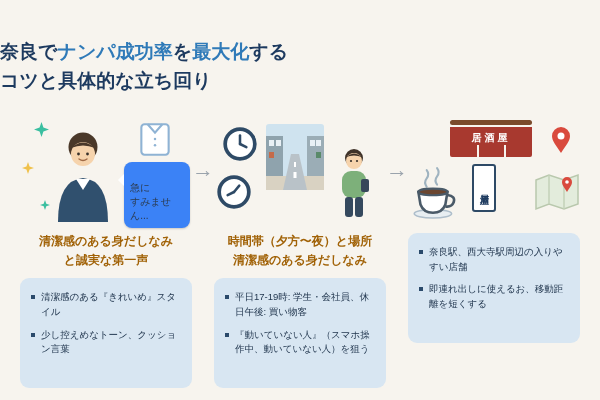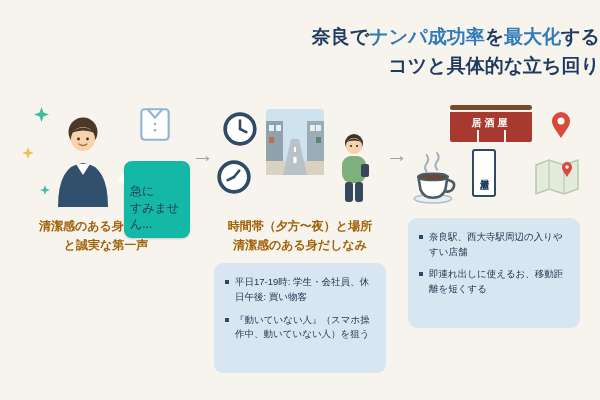--- a/index.html
+++ b/index.html
@@ -1,21 +1,21 @@
 <!DOCTYPE html>
 <html><head>
 <meta charset="utf-8">
 <style>
   * { margin:0; padding:0; box-sizing:border-box; }
   html,body { background:#ffffff; }
   body { font-family:"Liberation Sans","DejaVu Sans",sans-serif; }
 
   .page { width:600px; height:400px; background:#f7f4ee; position:relative; overflow:hidden; }
 
-  .title { text-align:right; padding-top:23px; font-weight:bold; font-size:19px;
+  .title { text-align:left; padding-top:38px; font-weight:bold; font-size:19px;
            line-height:1.5; color:#1d3a5f; }
   .title .hl { color:#2f7ab8; }
 
   .columns { display:flex; justify-content:center; align-items:flex-start;
              margin-top:12px; padding:0 12px; }
   .col { width:172px; display:flex; flex-direction:column; align-items:center;margin-top:13px; }
   .arrow { width:22px; text-align:center; color:#9aa3ac; font-size:22px;
            font-weight:bold; margin-top:50px; user-select:none; }
 
   .illus { position:relative; width:100%; height:104px; }
@@ -31,22 +31,22 @@
   .card li::before { content:""; position:absolute; left:1px; top:5px;
                      width:4px; height:4px; background:#2a4a6b; }
 
   
   .man-svg   { position:absolute; left:26px; top:8px; }
   .shirt-svg { position:absolute; right:16px; top:0; }
   .sparkle   { position:absolute; }
   .sp1 { left:14px; top:2px; }
   .sp2 { left:2px;  top:42px; }
   .sp3 { left:20px; top:80px; }
-  .bubble { position:absolute; right:2px; top:56px; width:66px; background:#14b8a6;
-            border-radius:8px; padding:5px 6px; font-size:12px; line-height:1.4;
+  .bubble { position:absolute; right:2px; top:42px; width:66px; background:#3b82f6;
+            border-radius:8px; padding:5px 6px; font-size:10px; line-height:1.4;
             color:#2b3a4d; white-space:pre-line; box-shadow:0 1px 2px rgba(0,0,0,.18); }
   .bubble::after { content:""; position:absolute; left:-6px; top:12px;
                    border:6px solid transparent; border-right-color:#ffffff;
                    border-left:0; }
 
   
   .clock1 { position:absolute; left:8px; top:6px; }
   .clock2 { position:absolute; left:2px; top:54px; }
   .street { position:absolute; left:52px; top:4px; }
   .person { position:absolute; right:8px; top:28px; }
@@ -112,20 +112,26 @@
           <circle cx="20" cy="24" r="1.2" fill="#8fb3d4"></circle>
         </svg>
 
         <div class="bubble">
           <span>急に
 すみません...</span>
         </div>
       </div>
       <h3 class="col-heading">清潔感のある身だしなみ
 と誠実な第一声</h3>
+      <div class="card">
+        <ul>
+            <li>清潔感のある『きれいめ』スタイル</li>
+            <li>少し控えめなトーン、クッション言葉</li>
+          </ul>
+      </div>
     </section>
 
     <div class="arrow">→</div>
 
     <section class="col">
       <div class="illus">
         <svg class="clock1" width="36" height="36" viewBox="0 0 34 34">
           <circle cx="17" cy="17" r="14" fill="#ffffff" stroke="#2e4a66" stroke-width="3.5"></circle>
           <line x1="17" y1="17" x2="17" y2="9" stroke="#2e4a66" stroke-width="2.4" stroke-linecap="round"></line>
           <line x1="17" y1="17" x2="23" y2="20" stroke="#2e4a66" stroke-width="2.4" stroke-linecap="round"></line>

